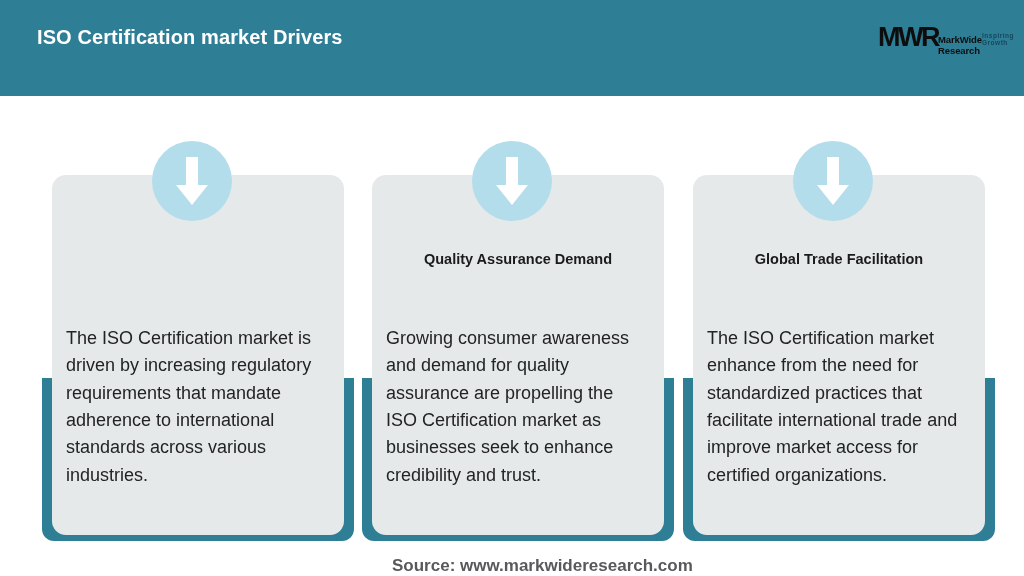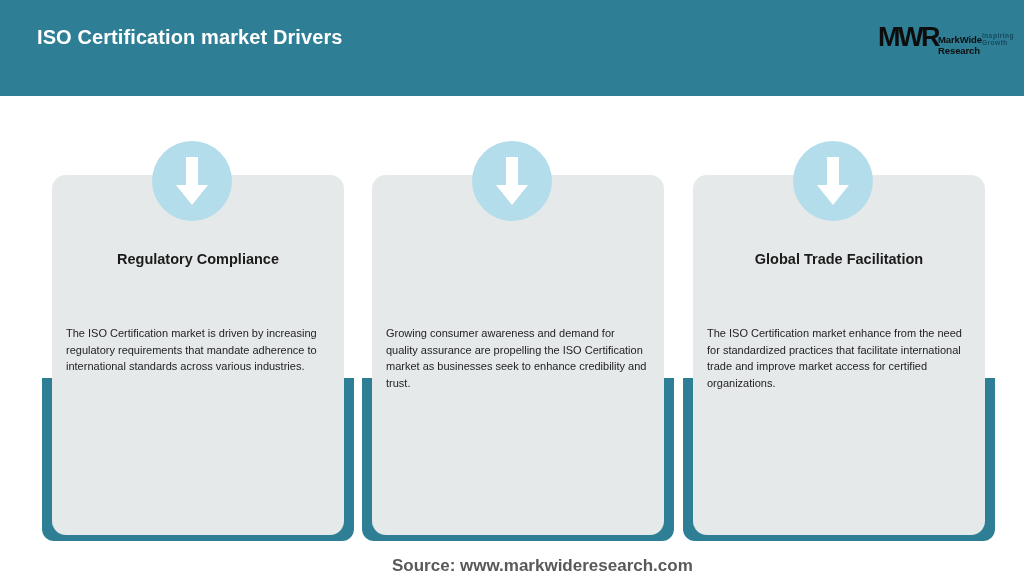--- a/index.html
+++ b/index.html
@@ -65,21 +65,21 @@
     border-radius:14px;
   }
   .card-title {
     position:absolute; left:14px; top:76px;
     width:264px; text-align:center;
     font-size:14.5px; font-weight:bold; color:#1b1b1b;
   }
   .card-body {
     position:absolute; left:14px; top:150px;
     width:262px;
-    font-size:11px; line-height:1.52; color:#232323;
+    font-size:18px; line-height:1.52; color:#232323;
     text-align:left;
   }
 
   
   .badge {
     position:absolute; left:152px; top:141px;
     width:80px; height:80px;
     border-radius:50%;
     background:#b3ddeb;
   }
@@ -107,33 +107,33 @@
       <div class="logo-name">MarkWide Research</div>
       <div class="logo-tag">Inspiring Growth</div>
     </div>
   </div>
 
   <div class="cards">
 
     <div class="card-group g0">
       <div class="backing"></div>
       <div class="card">
-        <div class="card-title">Regulatory Compliance</div>
         <div class="card-body">The ISO Certification market is driven by increasing regulatory requirements that mandate adherence to international standards across various industries.</div>
       </div>
       <div class="badge">
         <svg width="36" height="52" viewBox="0 0 36 52" aria-hidden="true">
           <path d="M12 2 H24 V30 H34 L18 50 L2 30 H12 Z" fill="#ffffff"></path>
         </svg>
       </div>
     </div>
 
     <div class="card-group g1">
       <div class="backing"></div>
       <div class="card">
+        <div class="card-title">Quality Assurance Demand</div>
         <div class="card-body">Growing consumer awareness and demand for quality assurance are propelling the ISO Certification market as businesses seek to enhance credibility and trust.</div>
       </div>
       <div class="badge">
         <svg width="36" height="52" viewBox="0 0 36 52" aria-hidden="true">
           <path d="M12 2 H24 V30 H34 L18 50 L2 30 H12 Z" fill="#ffffff"></path>
         </svg>
       </div>
     </div>
 
     <div class="card-group g2">

